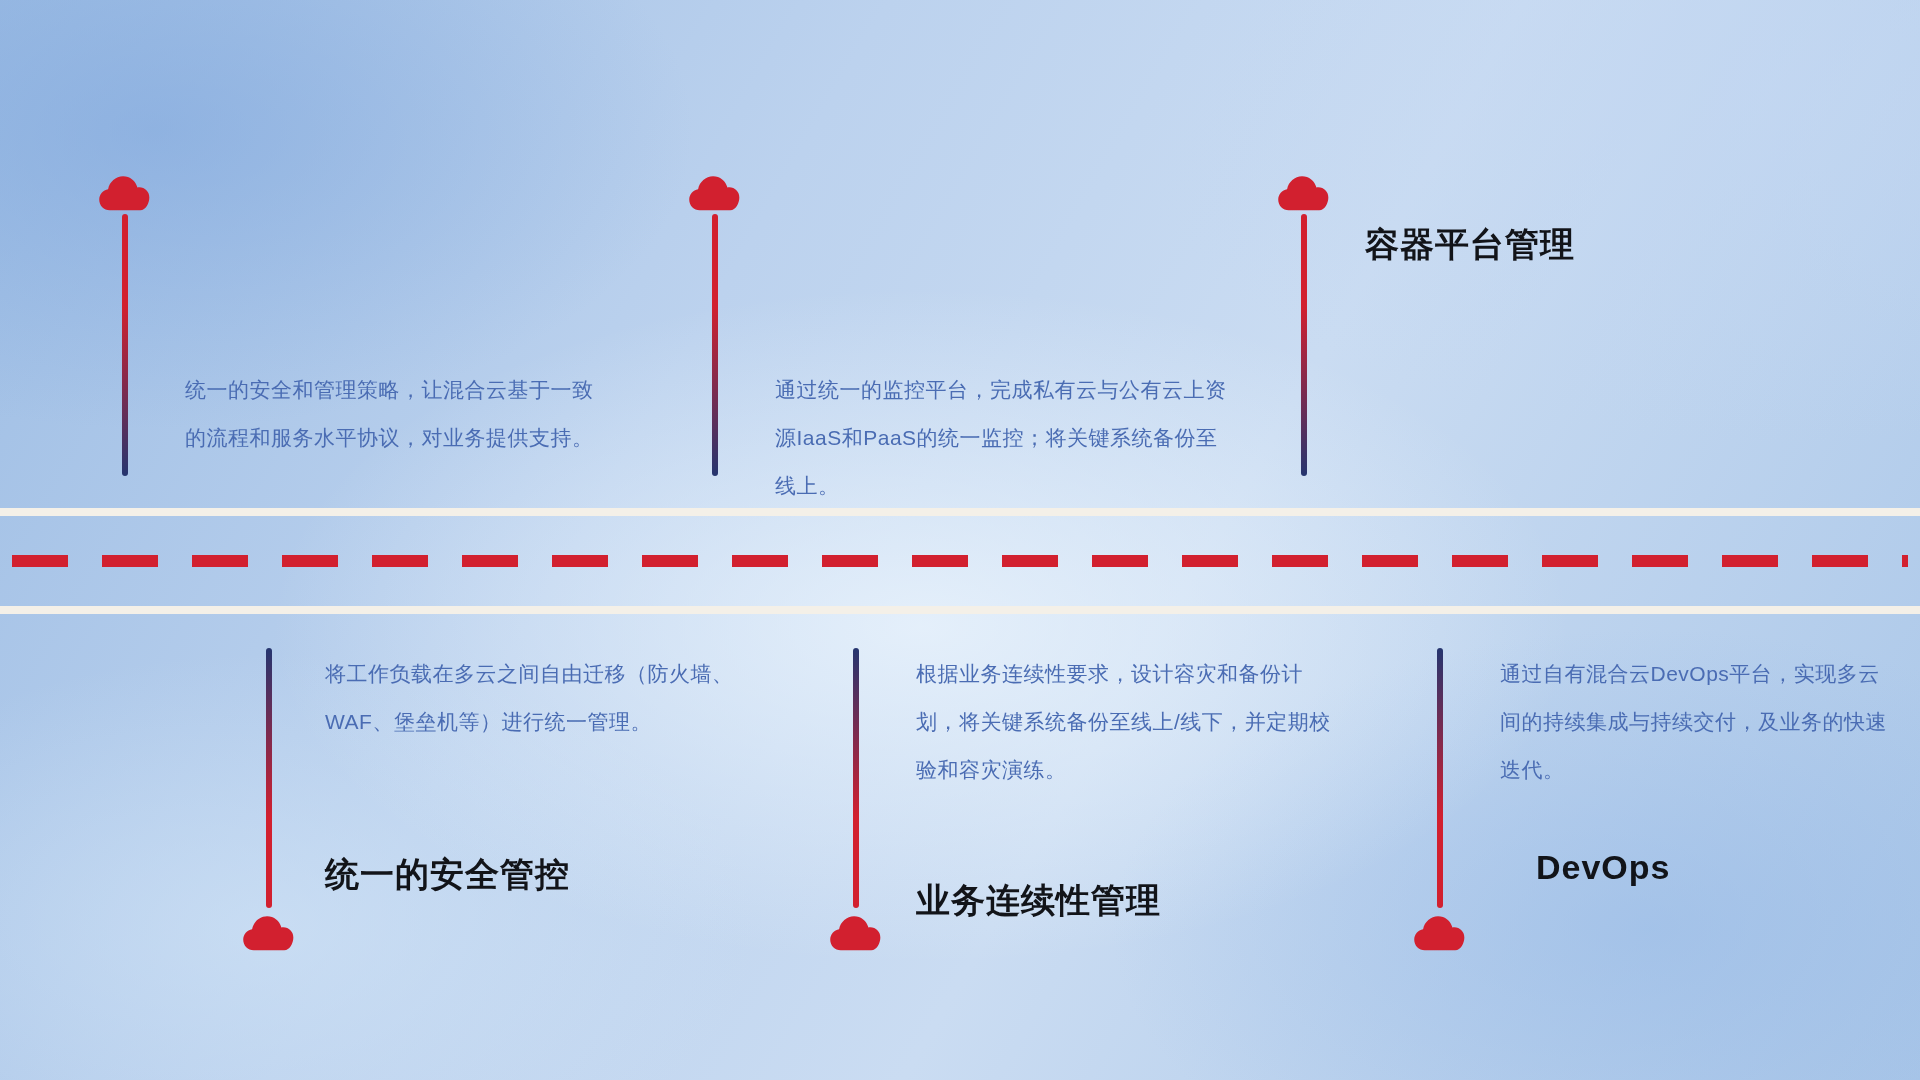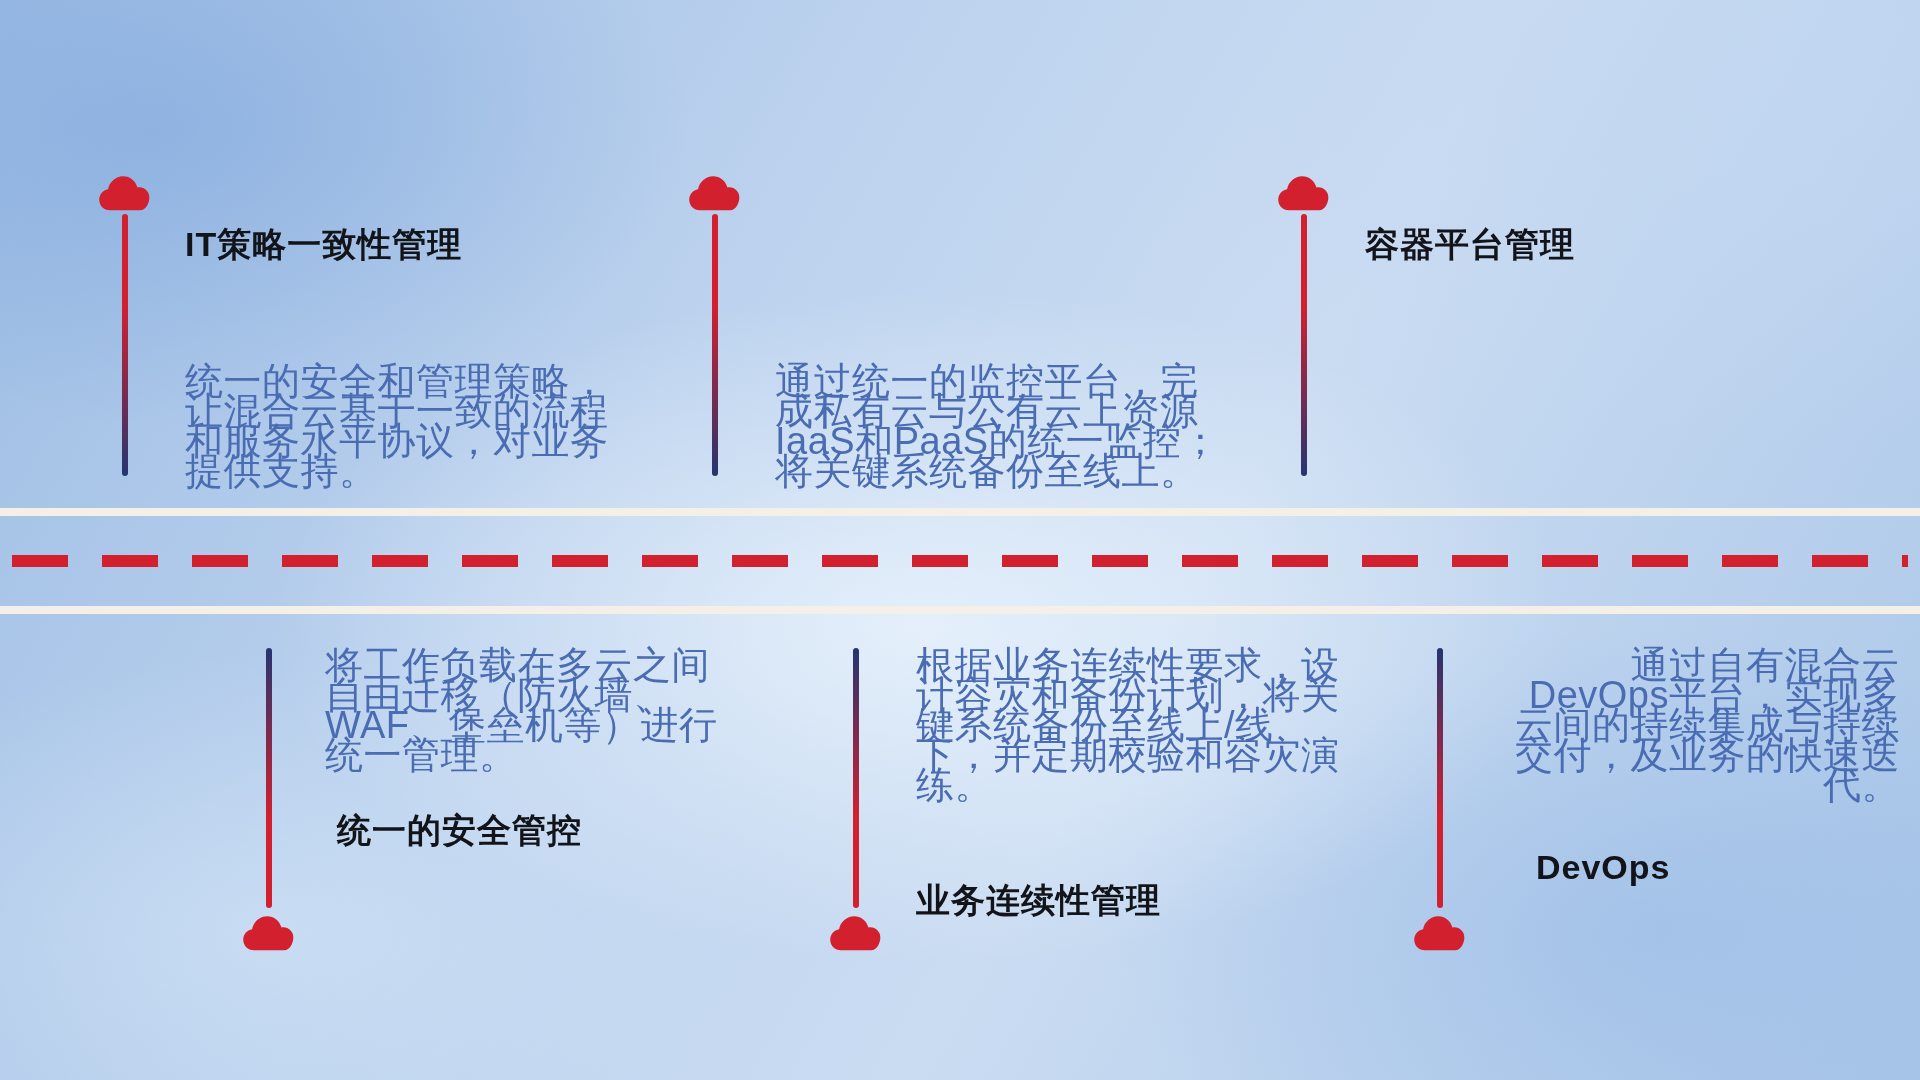--- a/index.html
+++ b/index.html
@@ -71,42 +71,41 @@
     margin: 0;
     font-size: 34px;
     font-weight: 700;
     color: var(--title-black);
     letter-spacing: 1px;
     white-space: nowrap;
   }
   .desc {
     position: absolute;
     margin: 0;
-    font-size: 38px;
-    line-height: 30px;
+    font-size: 21px;
+    line-height: 48px;
     color: var(--desc-blue);
     letter-spacing: 0.5px;
   }
 </style>
 </head>
 <body>
 
 <div class="canvas">
 
   <div class="road-bar top"></div>
   <div class="road-dashes"></div>
   <div class="road-bar bottom"></div>
 
   <span class="cloud" style="left:96px; top:172px;">
     <svg viewBox="0 0 60 44">
         <path fill="#d2202f" d="M46 40H14C7.9 40 3 35.1 3 29c0-5.5 4-10 9.3-10.9C13.7 10.4 20.3 4.5 28 4.5c7.2 0 13.3 5 15 11.8.6-.1 1.3-.2 2-.2 5.8 0 10.5 4.7 10.5 10.5S51.8 40 46 40z"></path>
       </svg>
   </span>
   <span class="stem down" style="left:122px; top:214px; height:262px;"></span>
-  <h2 class="title" style="left:185px; top:222px;">IT策略一致性管理</h2>
   <p class="desc" style="left:185px; top:366px; width:425px;">统一的安全和管理策略，让混合云基于一致的流程和服务水平协议，对业务提供支持。</p>
 
   <span class="cloud" style="left:686px; top:172px;">
     <svg viewBox="0 0 60 44">
         <path fill="#d2202f" d="M46 40H14C7.9 40 3 35.1 3 29c0-5.5 4-10 9.3-10.9C13.7 10.4 20.3 4.5 28 4.5c7.2 0 13.3 5 15 11.8.6-.1 1.3-.2 2-.2 5.8 0 10.5 4.7 10.5 10.5S51.8 40 46 40z"></path>
       </svg>
   </span>
   <span class="stem down" style="left:712px; top:214px; height:262px;"></span>
   <p class="desc" style="left:775px; top:366px; width:460px;">通过统一的监控平台，完成私有云与公有云上资源IaaS和PaaS的统一监控；将关键系统备份至线上。</p>
 
@@ -118,33 +117,33 @@
   <span class="stem down" style="left:1301px; top:214px; height:262px;"></span>
   <h2 class="title" style="left:1365px; top:222px;">容器平台管理</h2>
 
   <span class="stem up" style="left:266px; top:648px; height:260px;"></span>
   <span class="cloud" style="left:240px; top:912px;">
     <svg viewBox="0 0 60 44">
         <path fill="#d2202f" d="M46 40H14C7.9 40 3 35.1 3 29c0-5.5 4-10 9.3-10.9C13.7 10.4 20.3 4.5 28 4.5c7.2 0 13.3 5 15 11.8.6-.1 1.3-.2 2-.2 5.8 0 10.5 4.7 10.5 10.5S51.8 40 46 40z"></path>
       </svg>
   </span>
   <p class="desc" style="left:325px; top:650px; width:420px;">将工作负载在多云之间自由迁移（防火墙、WAF、堡垒机等）进行统一管理。</p>
-  <h2 class="title" style="left:325px; top:808px;margin-left:12px;">统一的安全管控</h2>
+  <h2 class="title" style="left:325px; top:852px;">统一的安全管控</h2>
 
   <span class="stem up" style="left:853px; top:648px; height:260px;"></span>
   <span class="cloud" style="left:827px; top:912px;">
     <svg viewBox="0 0 60 44">
         <path fill="#d2202f" d="M46 40H14C7.9 40 3 35.1 3 29c0-5.5 4-10 9.3-10.9C13.7 10.4 20.3 4.5 28 4.5c7.2 0 13.3 5 15 11.8.6-.1 1.3-.2 2-.2 5.8 0 10.5 4.7 10.5 10.5S51.8 40 46 40z"></path>
       </svg>
   </span>
   <p class="desc" style="left:916px; top:650px; width:425px;">根据业务连续性要求，设计容灾和备份计划，将关键系统备份至线上/线下，并定期校验和容灾演练。</p>
   <h2 class="title" style="left:916px; top:848px;margin-top:30px;">业务连续性管理</h2>
 
   <span class="stem up" style="left:1437px; top:648px; height:260px;"></span>
   <span class="cloud" style="left:1411px; top:912px;">
     <svg viewBox="0 0 60 44">
         <path fill="#d2202f" d="M46 40H14C7.9 40 3 35.1 3 29c0-5.5 4-10 9.3-10.9C13.7 10.4 20.3 4.5 28 4.5c7.2 0 13.3 5 15 11.8.6-.1 1.3-.2 2-.2 5.8 0 10.5 4.7 10.5 10.5S51.8 40 46 40z"></path>
       </svg>
   </span>
-  <p class="desc" style="left:1500px; top:650px; width:400px;text-align:right;">通过自有混合云DevOps平台，实现多云间的持续集成与持续交付，及业务的快速迭代。</p>
+  <p class="desc" style="left:1500px; top:650px; width:400px;">通过自有混合云DevOps平台，实现多云间的持续集成与持续交付，及业务的快速迭代。</p>
   <h2 class="title" style="left:1536px; top:848px;">DevOps</h2>
 
 </div>
 
 </body></html>

